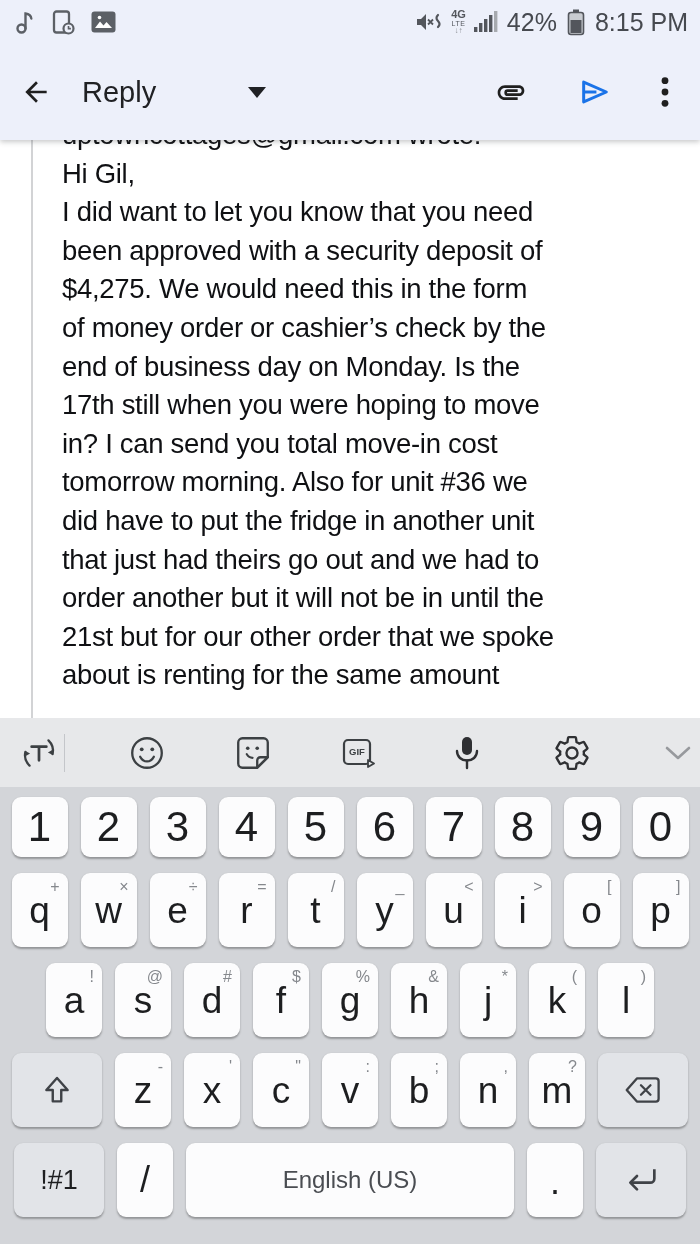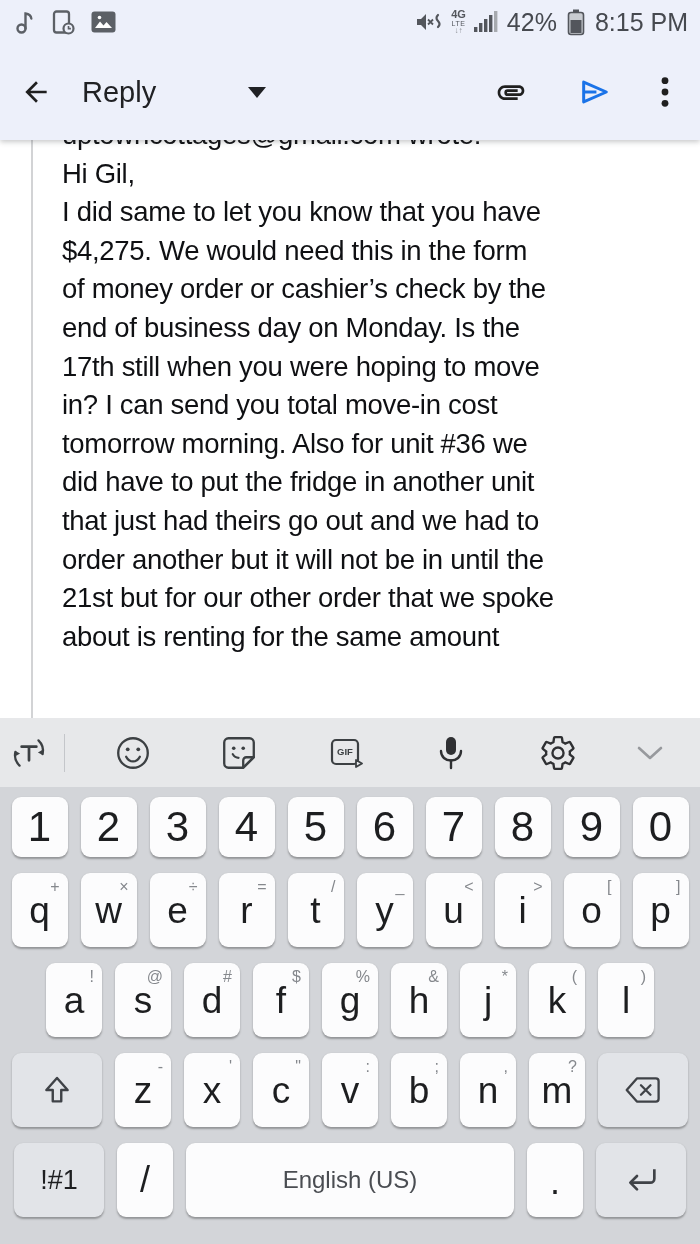--- a/index.html
+++ b/index.html
@@ -32,21 +32,21 @@
   .quote-line{position:absolute;left:31px;top:0;bottom:0;width:2px;background:#d2d3d5;}
   .email-text{position:absolute;left:62px;top:-24px;right:14px;}
   .eline{font-size:27.5px;line-height:38.6px;height:38.6px;letter-spacing:-0.3px;
          color:#0f1013;white-space:nowrap;}
 
   
   .kb-toolbar{position:absolute;top:718px;left:0;right:0;height:69px;background:#e7e8ea;
               display:flex;align-items:center;padding:0 8px;box-sizing:border-box;}
   .tb-divider{width:1px;height:38px;background:#c4c6ca;margin:0 4px;}
   .tb-group{flex:1;display:flex;align-items:center;justify-content:space-around;padding:0 18px;}
-  .tb-btn{background:none;border:none;padding:0;display:flex;align-items:center;justify-content:flex-start;width:52px;height:60px;}
+  .tb-btn{background:none;border:none;padding:0;display:flex;align-items:center;justify-content:flex-end;width:52px;height:60px;}
 
   
   .kb{position:absolute;top:787px;left:0;right:0;bottom:0;background:#d3d5d9;padding-top:10px;box-sizing:border-box;}
   .krow{display:flex;justify-content:center;gap:13px;margin-bottom:16px;}
   .key{position:relative;display:flex;align-items:center;justify-content:center;
        width:56px;height:74px;background:#fcfcfd;border:none;border-radius:9px;
        box-shadow:0 1.5px 2px rgba(0,0,0,.30);color:#1d1e20;padding:0;
        font-family:"Liberation Sans",sans-serif;cursor:pointer;}
   .r1 .key{height:60px;}
   .key .main{font-size:37px;line-height:1;}
@@ -156,21 +156,22 @@
         </button>
       </div>
     </div>
   </div>
 
   <div class="email-area">
     <div class="quote-line"></div>
     <div class="email-text" id="emailText">
         <div class="eline">uptowncottages@gmail.com      wrote:</div>
         <div class="eline">Hi Gil,</div>
-        <div class="eline">I did same to let you know that you have</div>
+        <div class="eline">I did want to let you know that you need</div>
+        <div class="eline">been approved with a security deposit of</div>
         <div class="eline">$4,275. We would need this in the form</div>
         <div class="eline">of money order or cashier’s check by the</div>
         <div class="eline">end of business day on Monday. Is the</div>
         <div class="eline">17th still when you were hoping to move</div>
         <div class="eline">in? I can send you total move-in cost</div>
         <div class="eline">tomorrow morning. Also for unit #36 we</div>
         <div class="eline">did have to put the fridge in another unit</div>
         <div class="eline">that just had theirs go out and we had to</div>
         <div class="eline">order another but it will not be in until the</div>
         <div class="eline">21st but for our other order that we spoke</div>

